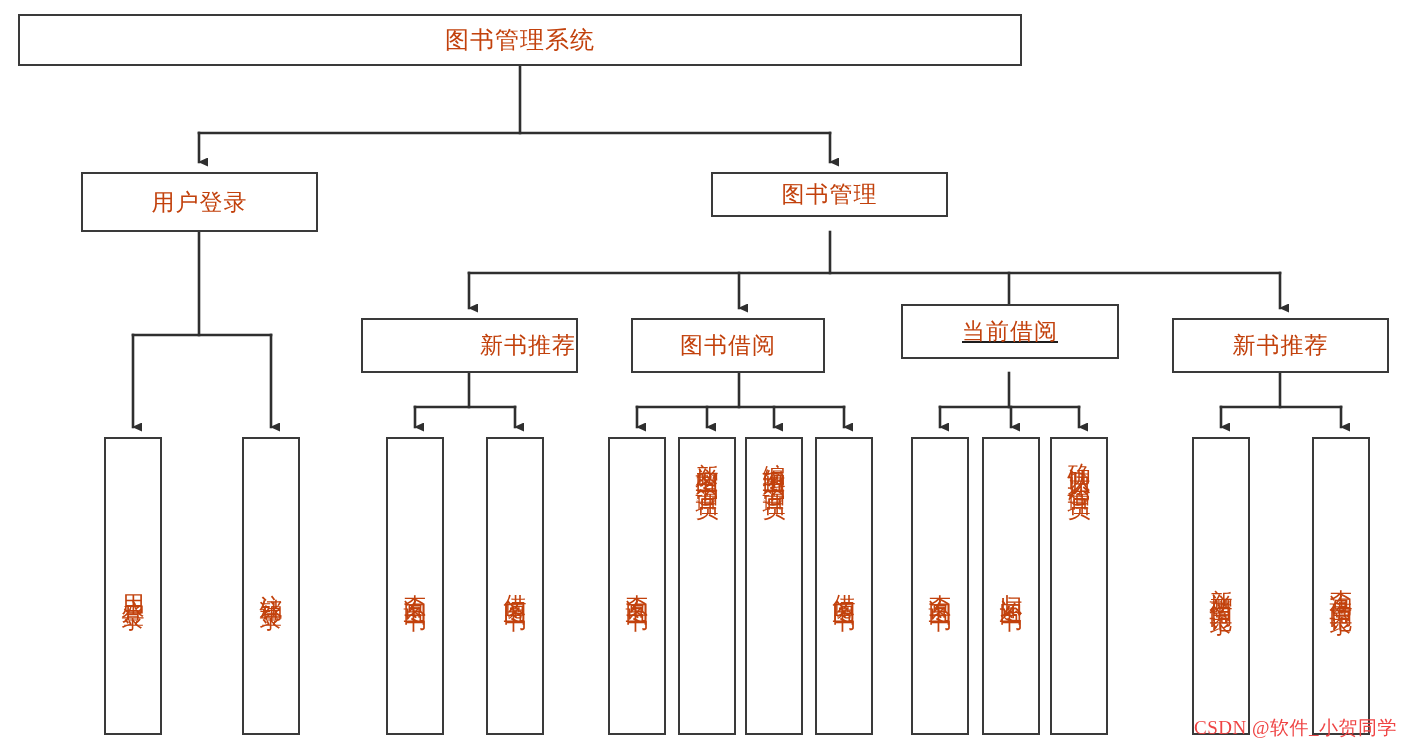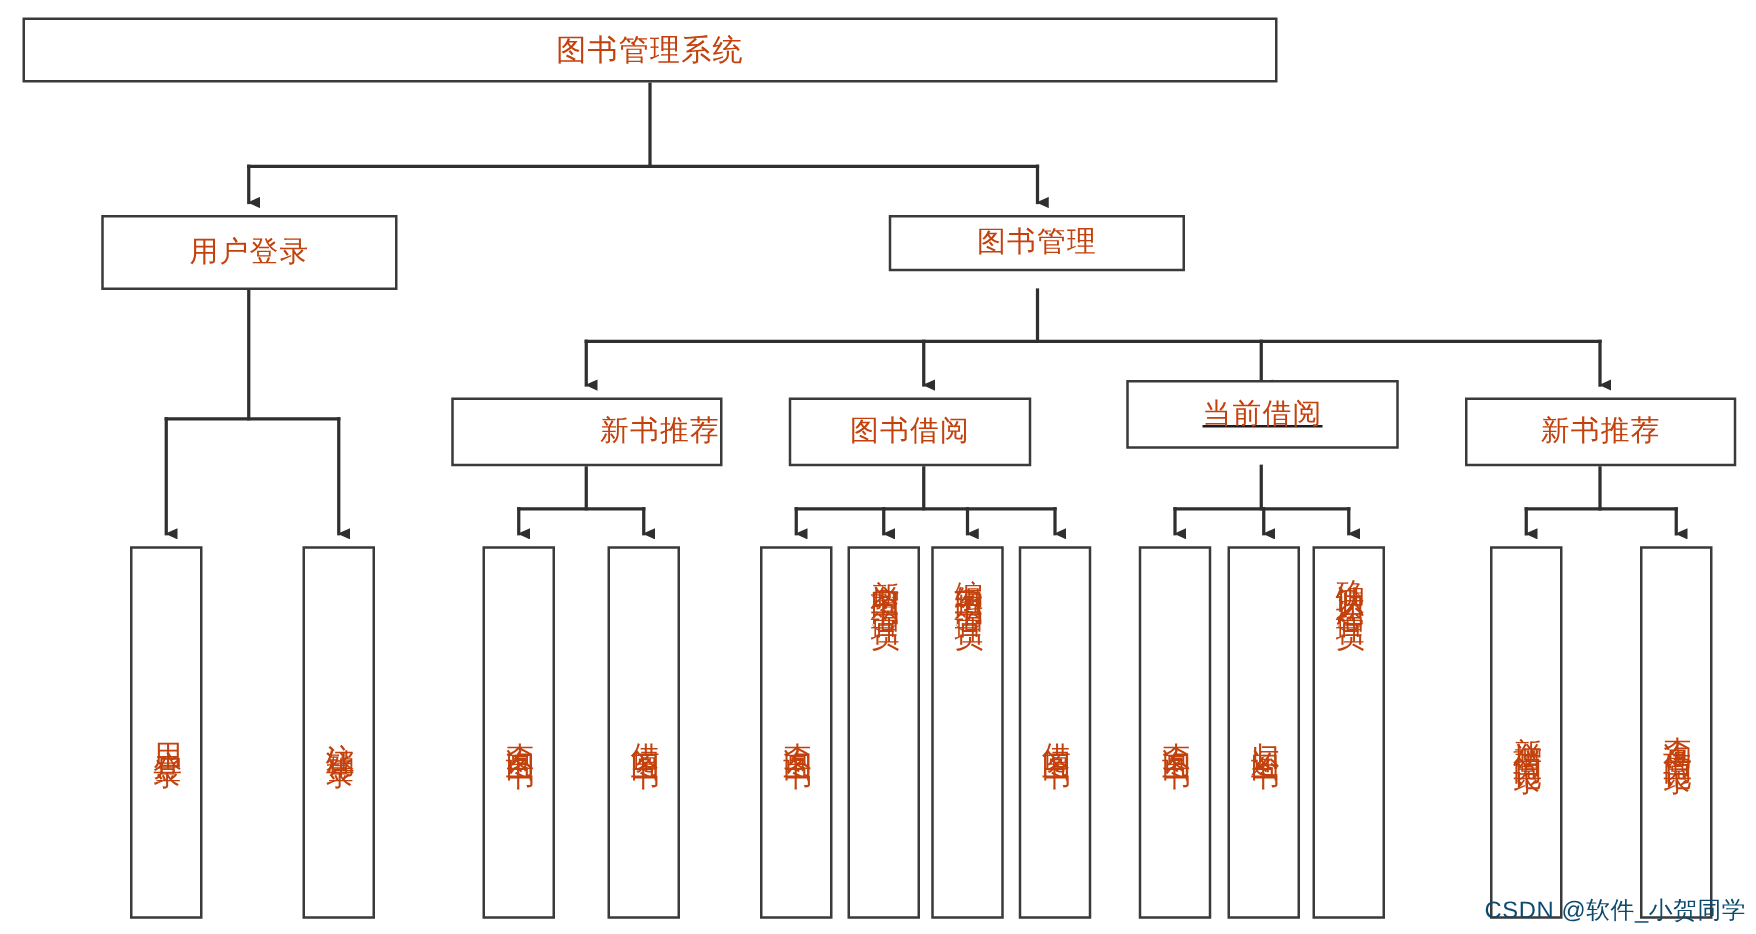--- a/index.html
+++ b/index.html
@@ -65,24 +65,24 @@
   }
   .leaf-inner.top {
     align-items: flex-start;
     padding-top: 6px;
   }
   .watermark {
     position: absolute;
     right: 8px;
     bottom: 6px;
     font-size: 19px;
-    color: #0c4a6e;
+    color: #ef4444;
     letter-spacing: 0.5px;
     white-space: nowrap;
-    font-family: Liberation Sans, sans-serif;
+    font-family: Liberation Serif, serif;
   }
 </style>
 </head>
 <body>
 
 <div id="diagram-root">
 
   <svg id="tree-svg" viewBox="0 0 1405 747" xmlns="http://www.w3.org/2000/svg">
     <defs>
       <marker id="arrowhead" markerWidth="9" markerHeight="10" refX="4.5" refY="9" orient="auto" markerUnits="userSpaceOnUse">

